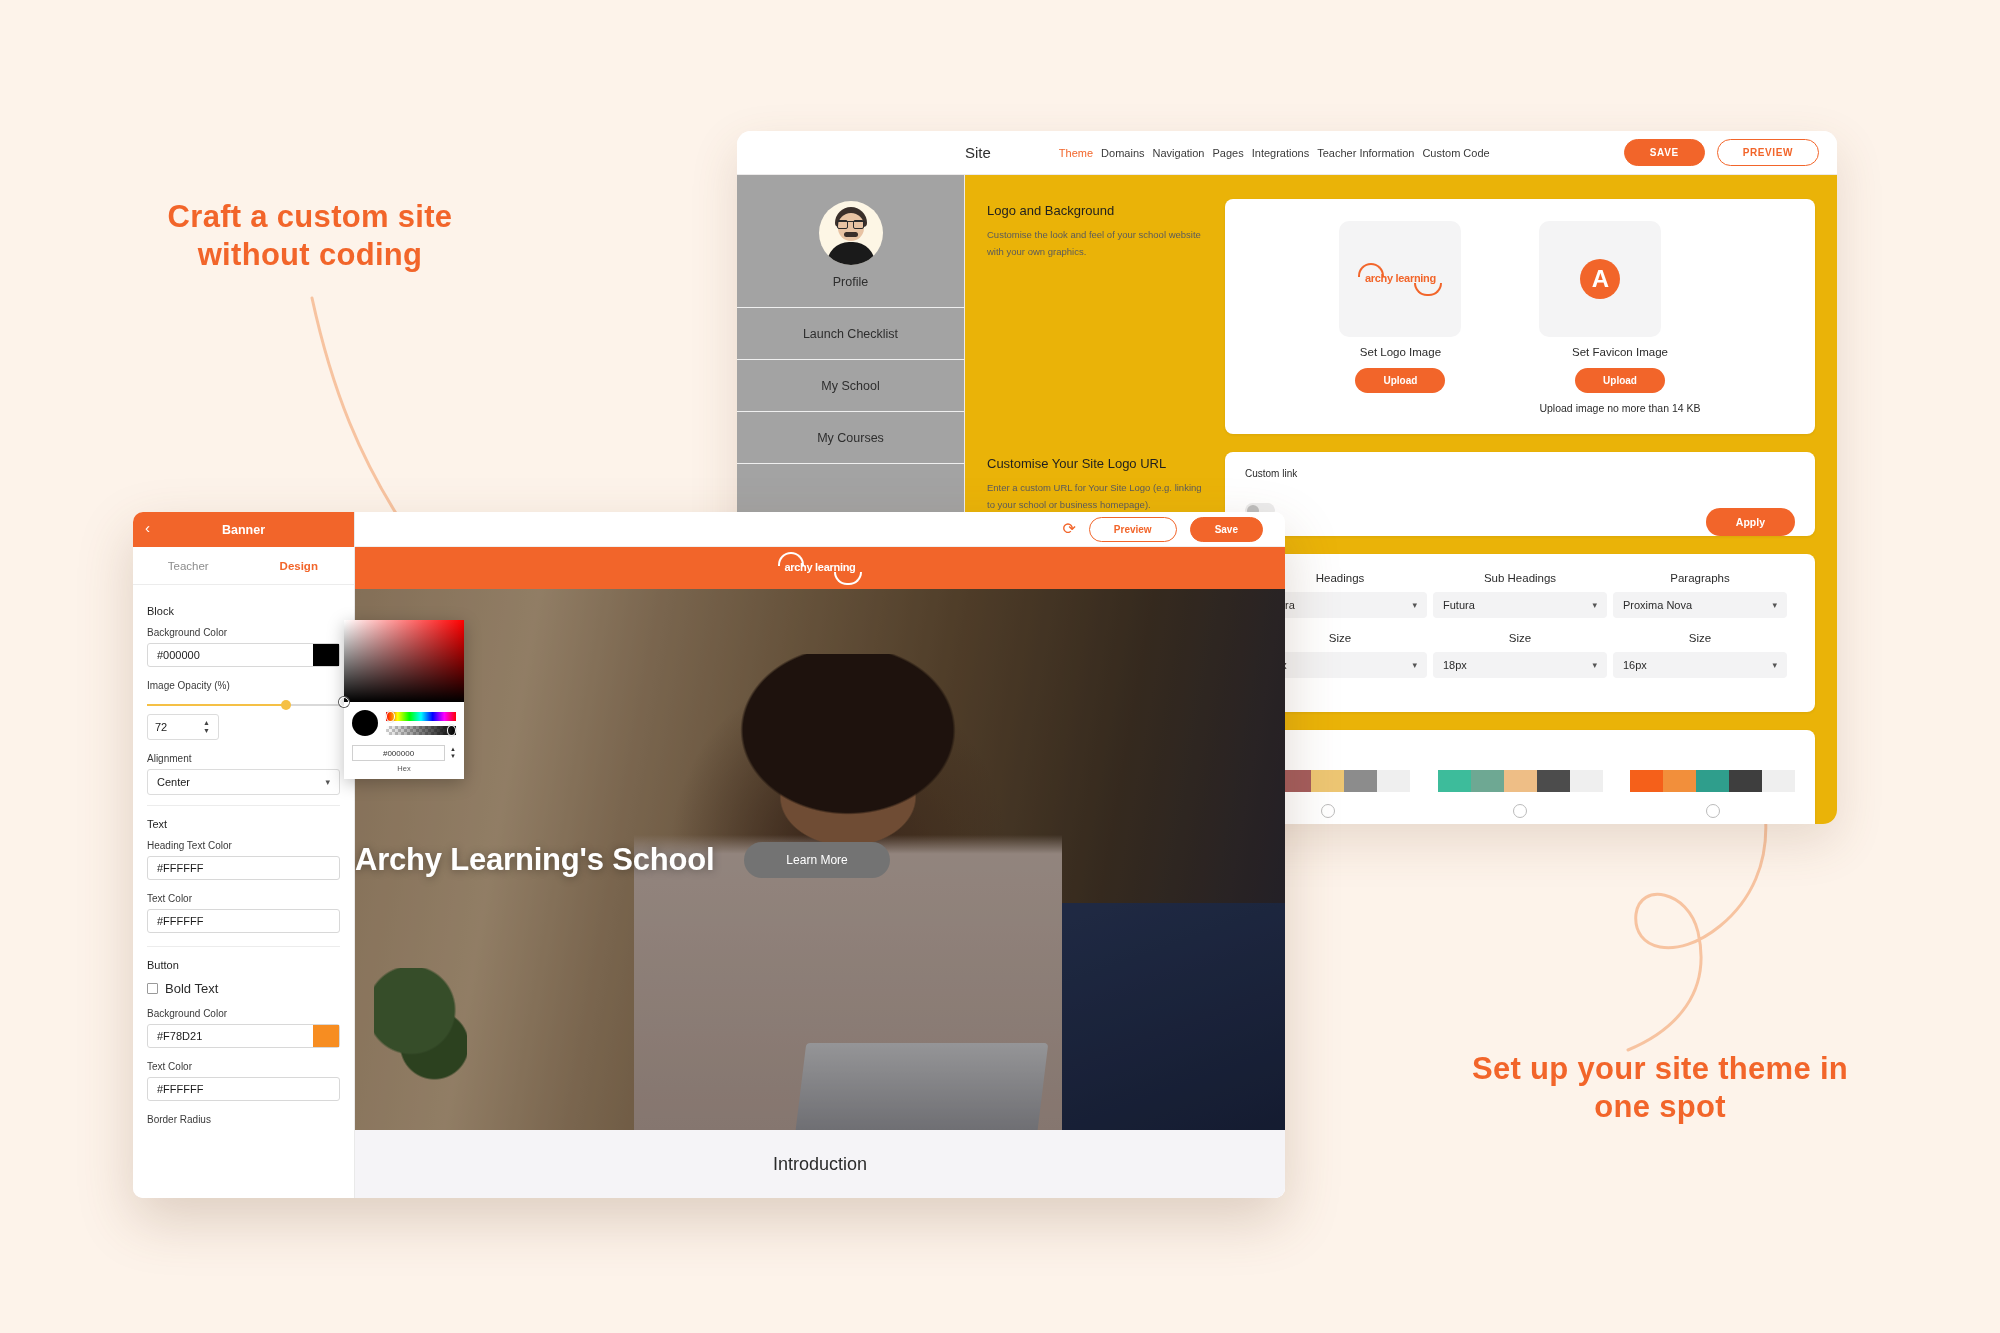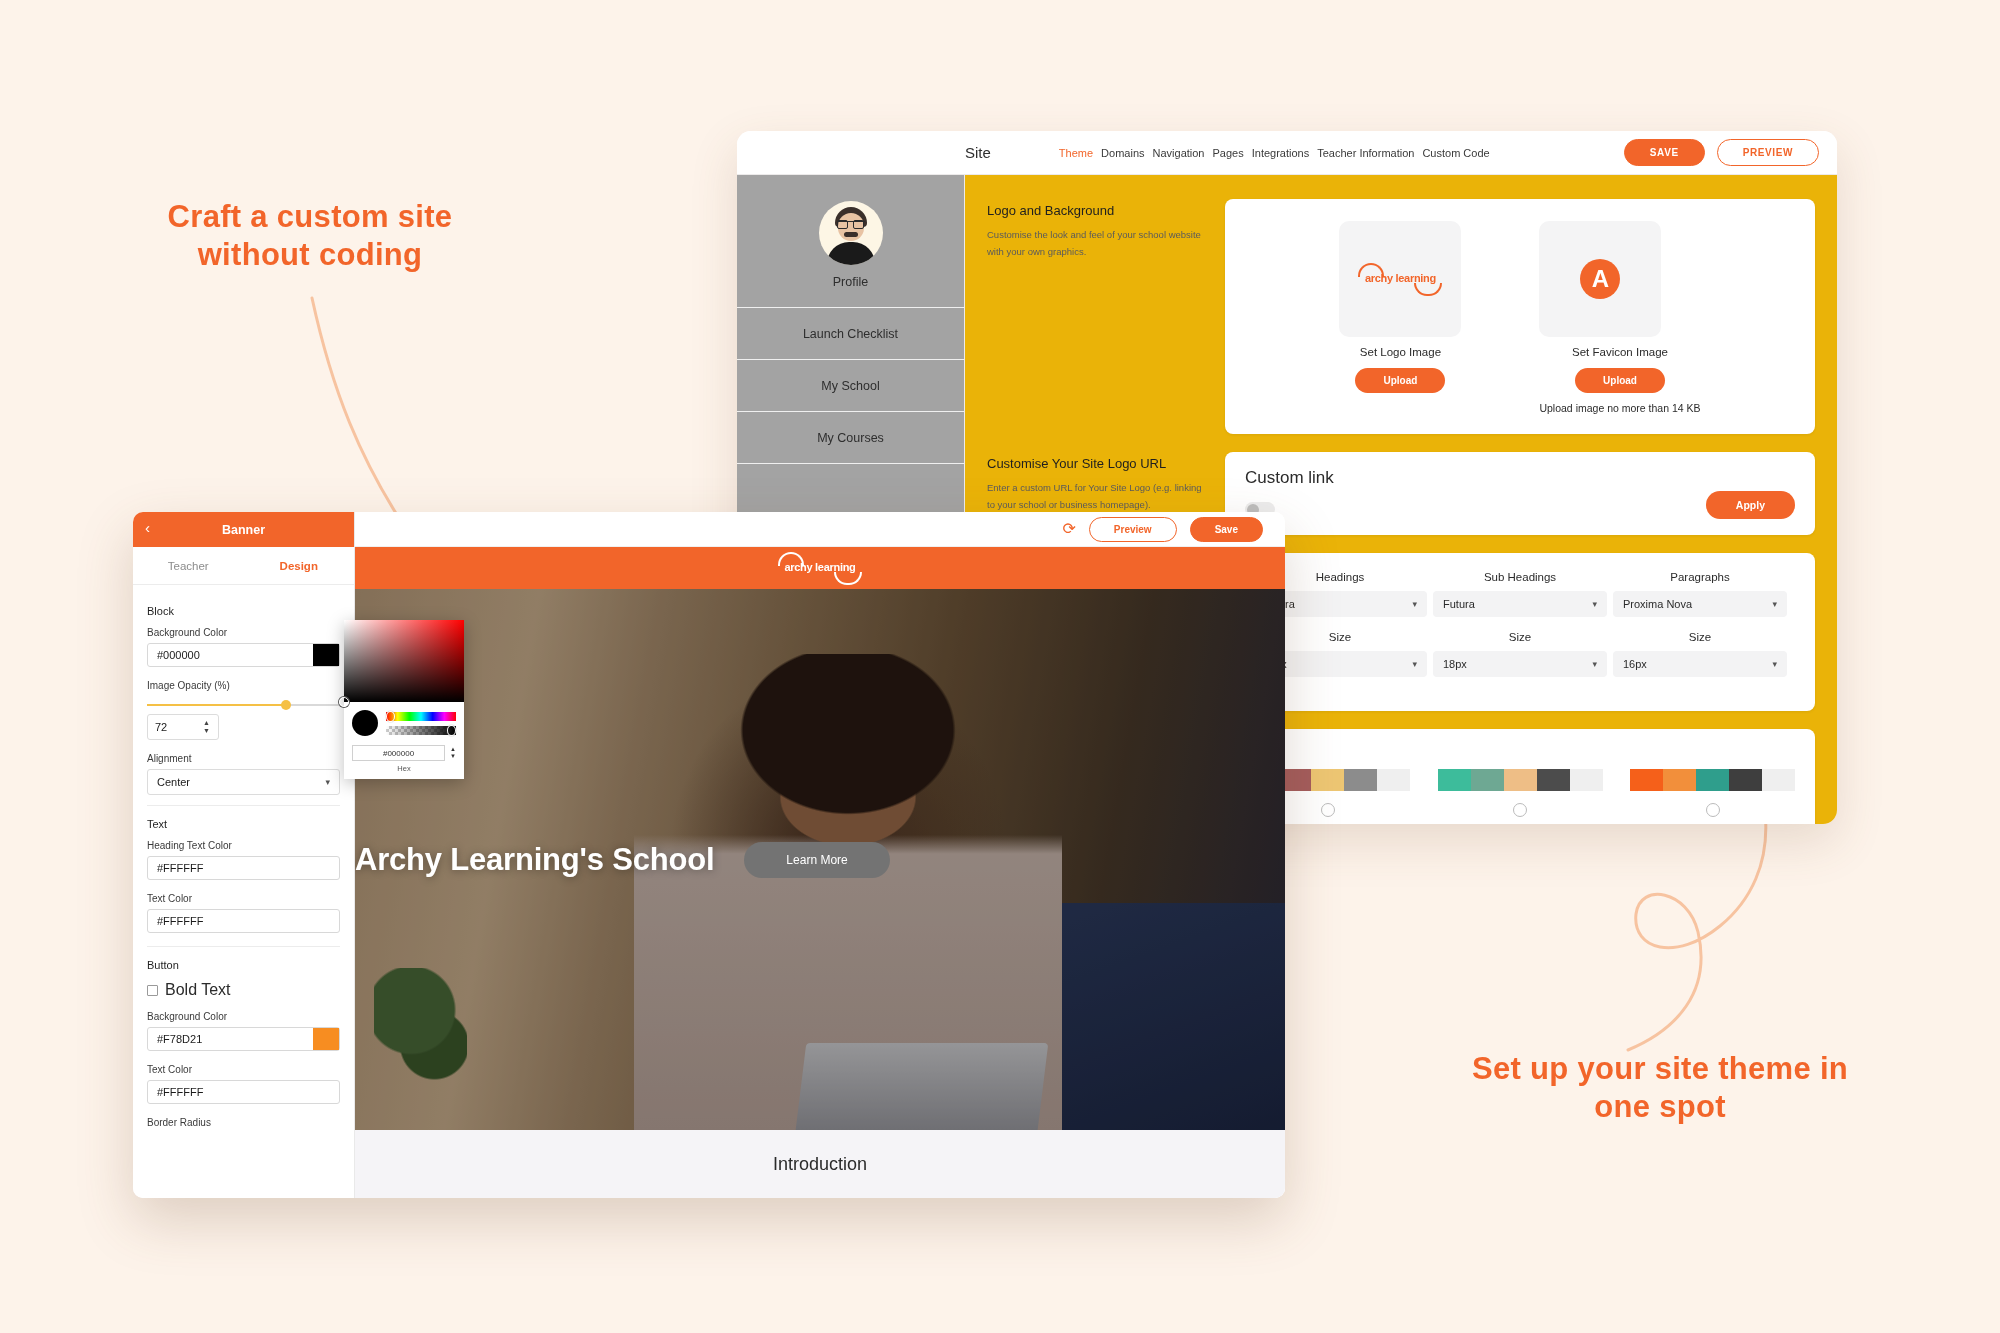--- a/index.html
+++ b/index.html
@@ -97,25 +97,25 @@
     color:#fff; font-size: 24px; font-weight: bold; display:flex; align-items:center; justify-content:center;
   }
   .slot-label { font-size: 11.5px; color: #2b2b2b; margin-bottom: 10px; }
   .upload-btn {
     display:inline-block; background:#f2652a; color:#fff; font-size:10px; font-weight:bold;
     border-radius: 16px; padding: 7px 28px; cursor:pointer;
   }
   .upload-note { font-size: 10.5px; color:#2b2b2b; margin-top: 9px; }
 
   .url-card { padding: 16px 20px 18px; position: relative; }
-  .url-card-label { font-size: 17px; color:#2b2b2b; margin-bottom: 14px; }
+  .url-card-label { font-size: 10px; color:#2b2b2b; margin-bottom: 24px; }
   .toggle { width: 30px; height: 15px; border-radius: 8px; background: #ececec; position: relative; }
   .toggle .knob { position:absolute; left:1.5px; top:1.5px; width:12px; height:12px; border-radius:50%; background:#bdbdbd; }
   .apply-btn {
-    position:absolute; right: 20px; bottom: 16px;
+    position:absolute; right: 20px; bottom: 0;
     background:#f2652a; color:#fff; font-size:10.5px; font-weight:bold;
     border-radius:16px; padding: 8px 30px; cursor:pointer;
   }
 
   .type-card { padding: 18px 28px 20px; display:flex; gap: 6px; }
   .type-col { flex: 1; text-align:center; }
   .type-head { font-size: 11.5px; color:#2b2b2b; margin-bottom: 8px; }
   .mini-select {
     width: 100%; height: 26px; background:#f3f3f4; border-radius:4px;
     display:flex; align-items:center; padding: 0 10px; font-size: 11px; color:#2b2b2b;
@@ -173,21 +173,21 @@
   }
   .num-input .spin { position:absolute; right: 8px; top: 4px; font-size: 7px; line-height: 1.1; color:#444; text-align:center; }
   .sel-input {
     height: 26px; border: 1px solid #dcdcdc; border-radius: 3px;
     display:flex; align-items:center; padding: 0 9px; font-size: 11px; color:#1a1a1a; margin-bottom: 8px;
   }
   .sel-input .chev { margin-left:auto; font-size: 9px; color:#555; }
   .divider { height:1px; background:#ececec; margin: 10px 0 12px; }
   .chk-row { display:flex; align-items:center; gap: 7px; margin-bottom: 12px; }
   .chk-box { width: 11px; height: 11px; border: 1px solid #9a9a9a; border-radius: 1px; }
-  .chk-label { font-size: 16px; color:#2b2b2b; }
+  .chk-label { font-size: 13px; color:#2b2b2b; }
 
   
   #color-picker {
     position: absolute; left: 344px; top: 620px; width: 120px;
     background: #fff; box-shadow: 0 4px 16px rgba(0,0,0,0.25); z-index: 40;
   }
   #cp-saturation { height: 82px; position: relative;
     background:
       linear-gradient(to top, #000, rgba(0,0,0,0)),
       linear-gradient(to right, #fff, #ff0000);

